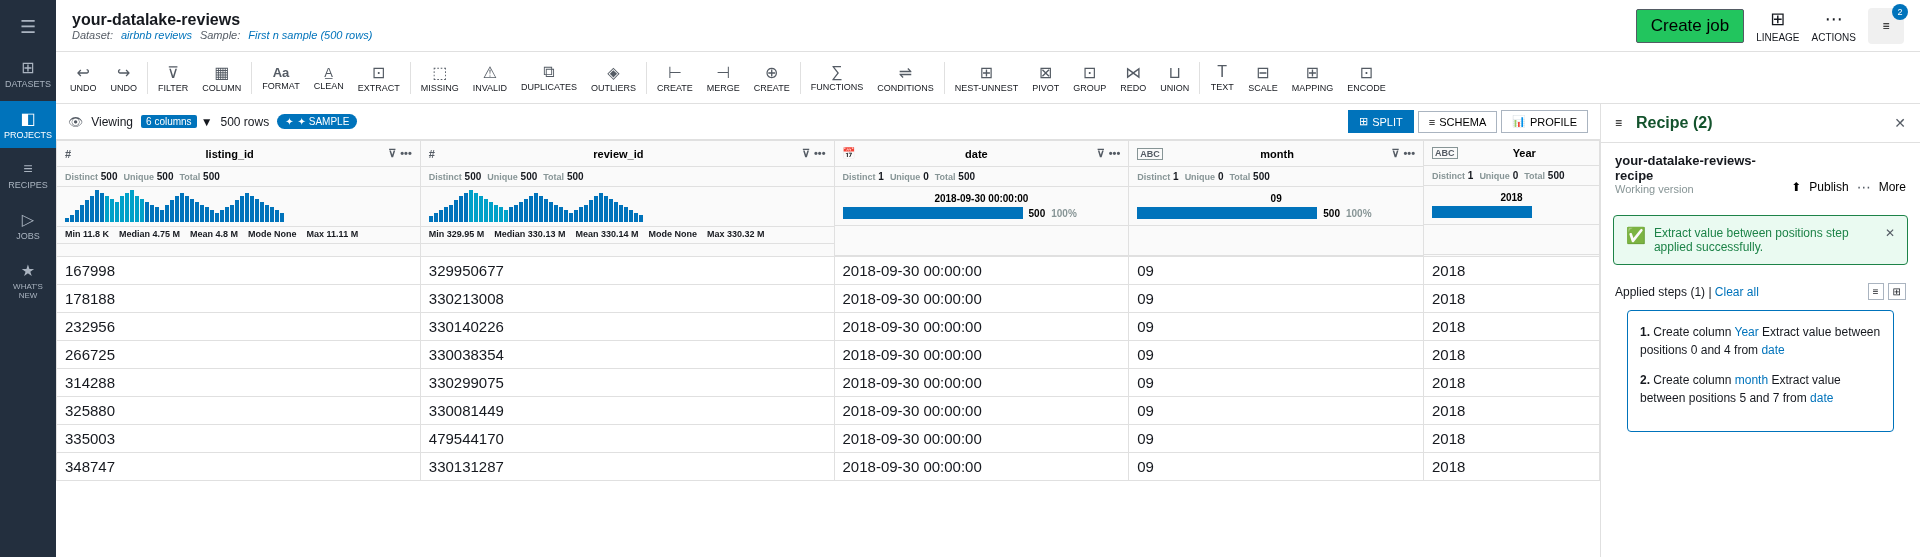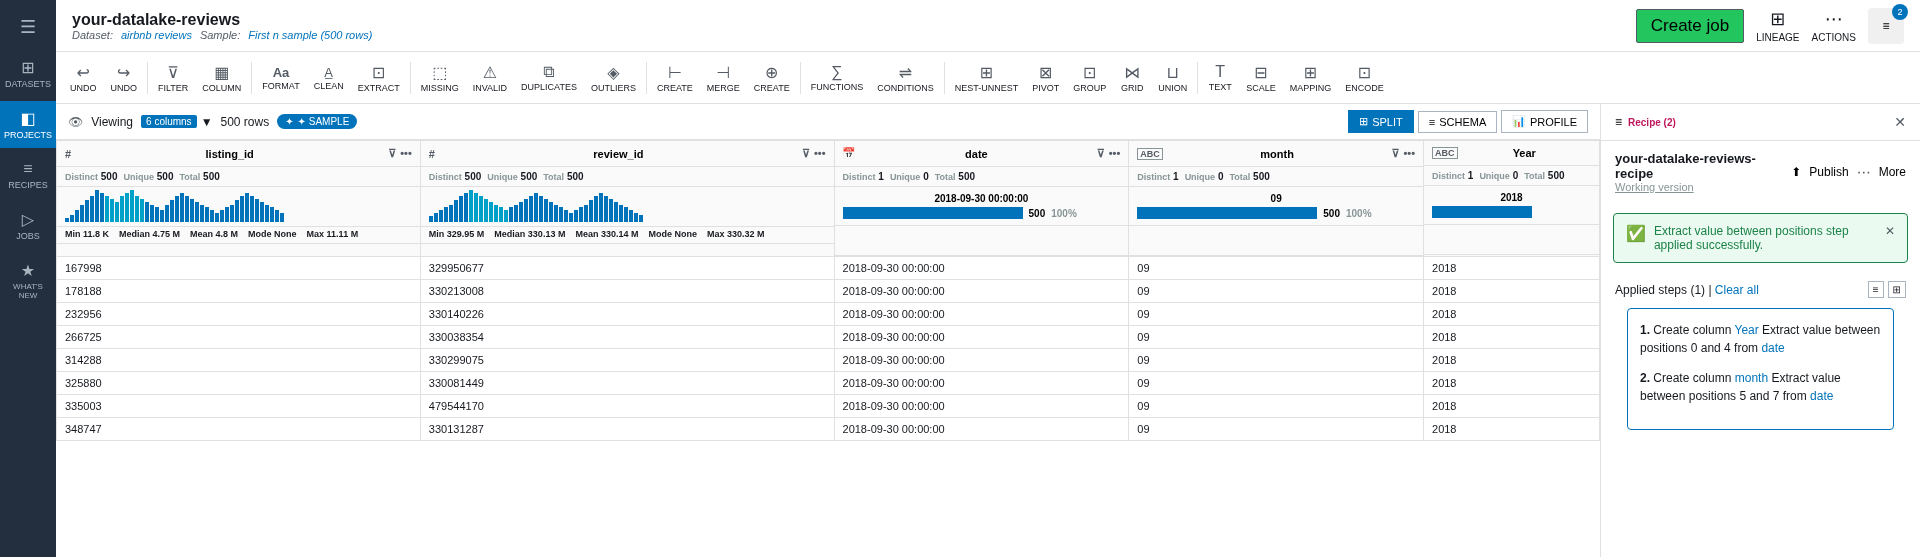--- a/index.html
+++ b/index.html
@@ -60,46 +60,46 @@
     .col-type-icon { color: #545b64; font-size: 11px; }
     .col-name { font-weight: 600; font-size: 11px; flex: 1; }
     .col-actions { display: flex; gap: 4px; color: #545b64; }
 
     .col-stats { padding: 4px 8px; font-size: 10px; display: flex; gap: 6px; color: #16191f; border-bottom: 1px solid #e0e0e0; }
     .stat-label { color: #879596; font-size: 9px; }
 
     .col-histogram { padding: 4px 8px; height: 40px; border-bottom: 1px solid #e0e0e0; display: flex; align-items: flex-end; gap: 1px; }
     .col-stats-row { padding: 2px 8px 4px; font-size: 9px; display: flex; gap: 10px; color: #16191f; border-bottom: 1px solid #e0e0e0; }
 
-    .data-cell { border: 1px solid #e0e0e0; padding: 5px 8px; color: #16191f; font-size: 11px; white-space: nowrap; }
+    .data-cell { border: 1px solid #e0e0e0; padding: 5px 8px; color: #16191f; font-size: 15px; white-space: nowrap; }
 
     
     .right-panel { width: 320px; border-left: 1px solid #e0e0e0; display: flex; flex-direction: column; background: #fff; flex-shrink: 0; }
     .panel-header { display: flex; align-items: center; justify-content: space-between; padding: 10px 14px; border-bottom: 1px solid #e0e0e0; }
-    .panel-title { font-size: 10px; font-weight: 600; color: #be185d; display: flex; align-items: center; gap: 6px; }
+    .panel-title { font-size: 16px; font-weight: 600; color: #14532d; display: flex; align-items: center; gap: 6px; margin-left: 8px; }
     .panel-close { cursor: pointer; color: #545b64; font-size: 14px; }
     .recipe-name { font-size: 13px; font-weight: 600; color: #16191f; }
-    .recipe-sub { font-size: 11px; color: #879596; text-decoration: underline; }
+    .recipe-sub { font-size: 11px; color: #879596; }
     .recipe-actions { display: flex; gap: 8px; align-items: center; }
 
     .success-banner { margin: 10px 12px; border: 1px solid #1d8348; border-radius: 4px; padding: 10px 12px; background: #eafaf1; display: flex; align-items: flex-start; justify-content: space-between; gap: 8px; font-size: 12px; color: #1d8348; }
     .success-icon { color: #1d8348; font-size: 16px; }
 
     .applied-steps { padding: 8px 14px; }
     .steps-header { display: flex; align-items: center; justify-content: space-between; font-size: 12px; color: #16191f; margin-bottom: 10px; }
     .clear-link { color: #0073bb; cursor: pointer; text-decoration: none; }
     .steps-icons { display: flex; gap: 4px; }
 
     .step-item { font-size: 12px; color: #16191f; margin-bottom: 12px; line-height: 1.5; }
     .step-num { font-weight: 600; }
     .step-highlight { color: #0073bb; }
 
     .steps-box { border: 1px solid #0073bb; border-radius: 4px; padding: 12px; margin: 0 12px 12px; }
 
-    .recipe-header-row { display: flex; align-items: center; justify-content: space-between; padding: 10px 14px; }
+    .recipe-header-row { display: flex; align-items: flex-end; justify-content: space-between; padding: 10px 14px; }
   </style>
 </head>
 <body>
 
 <div class="app-container">
 
   <div class="left-sidebar">
     <div class="sidebar-hamburger">☰</div>
     <div class="sidebar-item">
       <span class="icon">⊞</span>
@@ -230,21 +230,21 @@
       <div class="toolbar-btn">
         <span class="icon">⊠</span>
         <span class="label">PIVOT</span>
       </div>
       <div class="toolbar-btn">
         <span class="icon">⊡</span>
         <span class="label">GROUP</span>
       </div>
       <div class="toolbar-btn">
         <span class="icon">⋈</span>
-        <span class="label">GRID</span>
+        <span class="label">REDO</span>
       </div>
       <div class="toolbar-btn">
         <span class="icon">⊔</span>
         <span class="label">UNION</span>
       </div>
       <div class="toolbar-separator"></div>
       <div class="toolbar-btn">
         <span class="icon">T</span>
         <span class="label">TEXT</span>
       </div>

